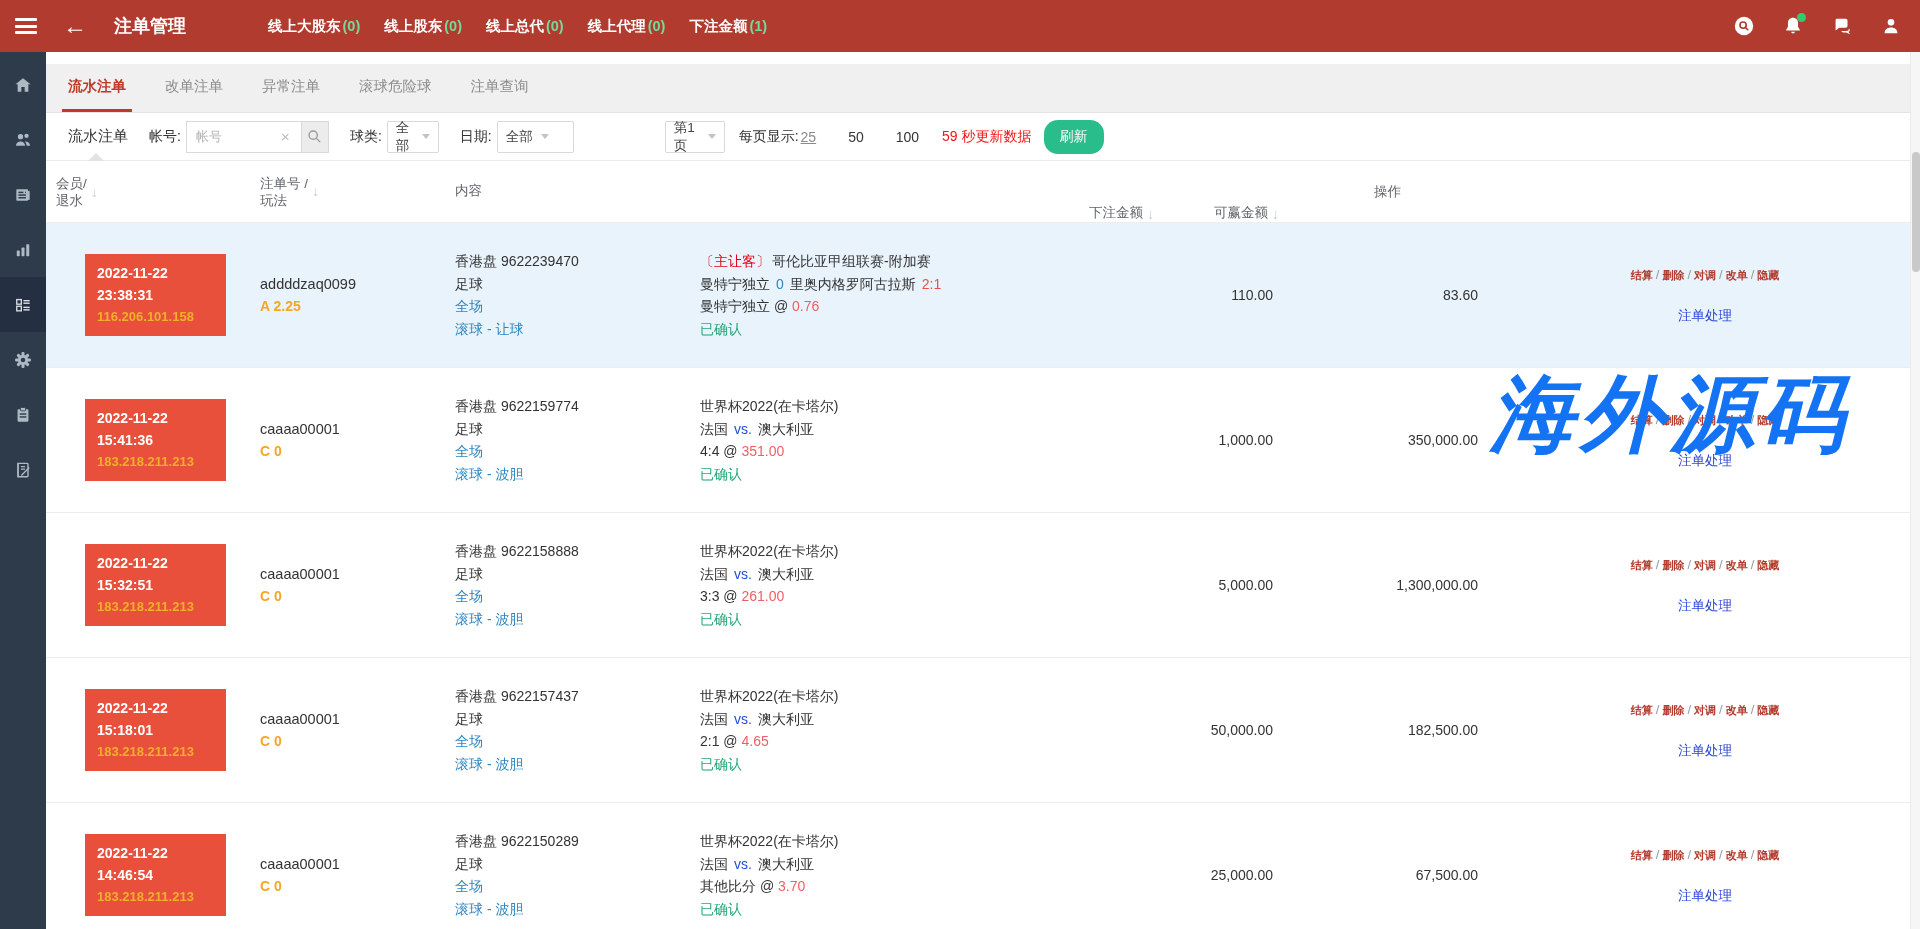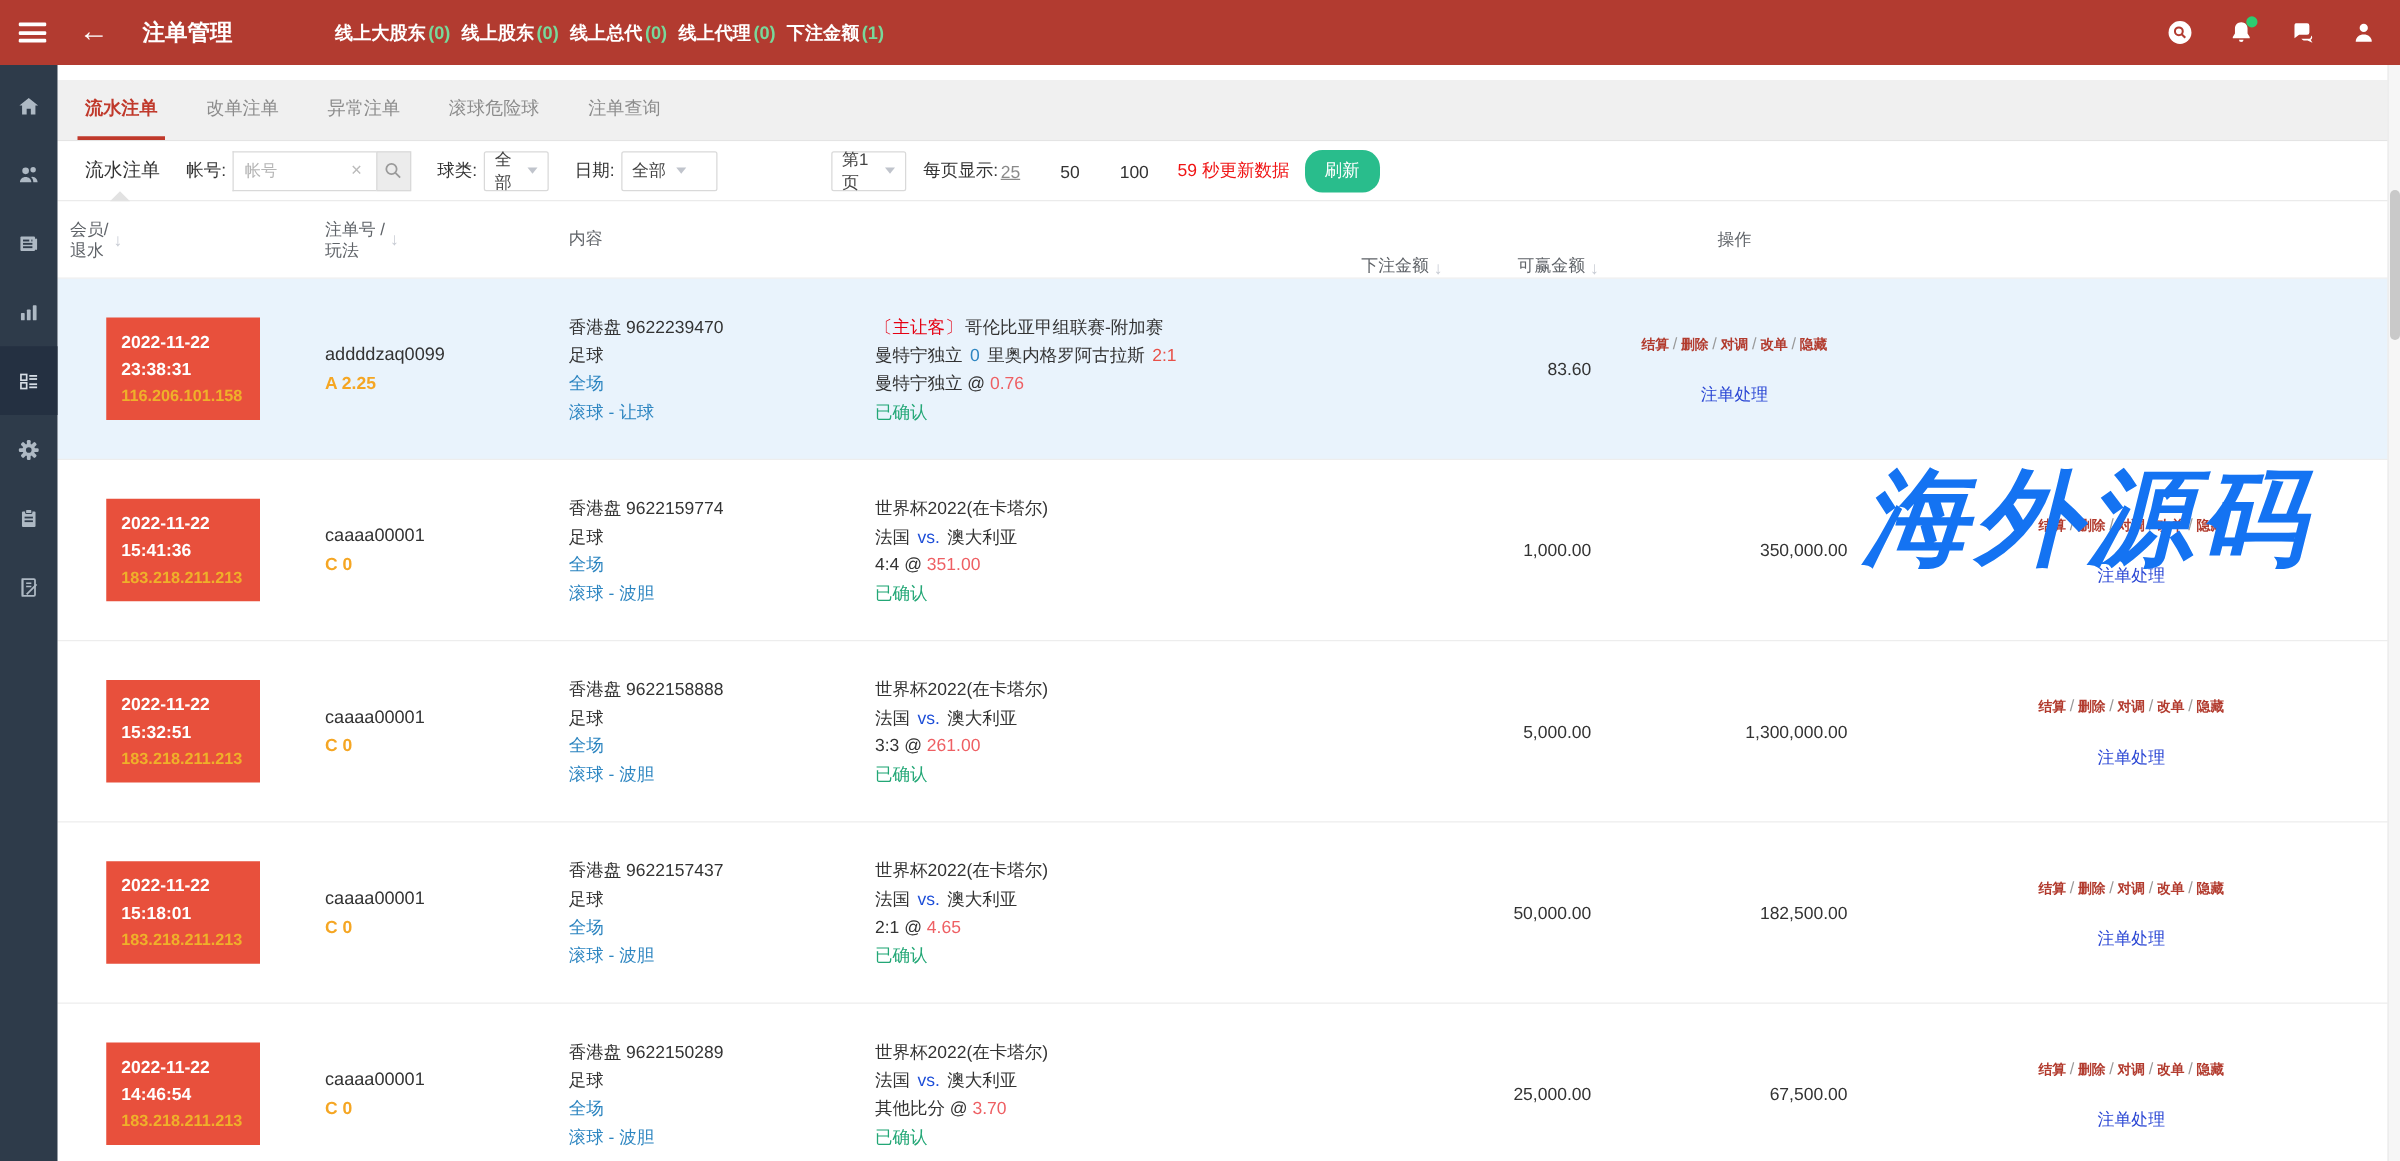--- a/index.html
+++ b/index.html
@@ -9,21 +9,21 @@
   a { text-decoration:none; cursor:pointer; }
 
   
   .topbar { position:absolute; top:0; left:0; width:1920px; height:52px;
     background:#b23b30; display:flex; align-items:center; color:#fff; z-index:10; }
   .hamburger { width:22px; height:16px; margin-left:15px; display:flex; flex-direction:column;
     justify-content:space-between; cursor:pointer; }
   .hamburger span { display:block; height:3px; background:#fff; border-radius:1px; }
   .backarrow { font-size:24px; margin-left:26px; line-height:1; cursor:pointer; }
   .title { font-size:18px; font-weight:bold; margin-left:27px; }
-  .topnav { display:flex; margin-left:82px; gap:9px; }
+  .topnav { display:flex; margin-left:82px; gap:24px; }
   .nav-link { color:#fff; font-size:14.5px; font-weight:bold; }
   .nav-link .nc { color:#78d89a; margin-left:2px; }
   .topicons { margin-left:auto; margin-right:18px; display:flex; gap:27px; align-items:center; }
   .ticon { width:22px; height:22px; position:relative; cursor:pointer; }
   .ticon svg { display:block; }
   .bell-dot { position:absolute; top:-2px; right:-2px; width:9px; height:9px;
     border-radius:50%; background:#2ecc71; }
 
   
   .sidebar { position:absolute; top:52px; left:0; width:46px; height:877px;
@@ -81,21 +81,21 @@
   .hc.c-bet,.hc.c-win { justify-content:flex-end; padding-right:6px; }
   .hc.c-actions { justify-content:center; }
   .two div { line-height:17px; }
   .arrow-up { color:#444; margin-left:4px; font-size:14px; }
   .arrow-down { color:#c8ccd4; margin-left:4px; font-size:14px; }
 
   .trow { height:145px; border-bottom:1px solid #ededed; font-size:14px; color:#333; }
   .trow.hl { background:#e9f3fc; }
   .cell { display:flex; flex-direction:column; justify-content:center; }
   .c-date { padding-left:39px; }
-  .badge { width:123px; background:#e8503c; color:#fff; padding:8px 12px;
+  .badge { width:141px; background:#e8503c; color:#fff; padding:8px 12px;
     line-height:22px; font-size:14px; font-weight:bold; }
   .badge .ip { color:#efb02a; font-size:13px; font-weight:bold; }
   .c-member { padding-left:10px; }
   .member-name { font-size:14.5px; color:#333; }
   .member-code { color:#f5a623; font-weight:bold; margin-top:6px; }
   .c-order,.c-content { padding-left:10px; line-height:22.5px; }
   .blue { color:#2e86c1; }
   .plain { color:#1d4ed8; }
   .red-tag { color:#e50012; margin-right:2px; }
   .pink { color:#ee5f63; }
@@ -351,20 +351,23 @@
         <span class="red-tag">〔主让客〕</span><span>哥伦比亚甲组联赛-附加赛</span>
       </div>
       <div>
         <span>曼特宁独立</span><span class="hcp blue">0</span><span>里奥内格罗阿古拉斯</span><span class="score">2:1</span>
       </div>
       <div>
         <span>曼特宁独立 @</span> <span class="pink">0.76</span>
       </div>
       <div class="green">已确认</div>
     </div>
+    <div class="cell c-bet">
+      <span>110.00</span>
+    </div>
     <div class="cell c-win">
       <span>83.60</span>
     </div>
     <div class="cell c-actions">
       <div class="action-links"><a class="alink">结算</a><span class="sep">/</span><a class="alink">删除</a><span class="sep">/</span><a class="alink">对调</a><span class="sep">/</span><a class="alink">改单</a><span class="sep">/</span><a class="alink">隐藏</a></div>
       <a class="process-link">注单处理</a>
     </div>
   </div>
 
   <div class="trow grid-cols">

